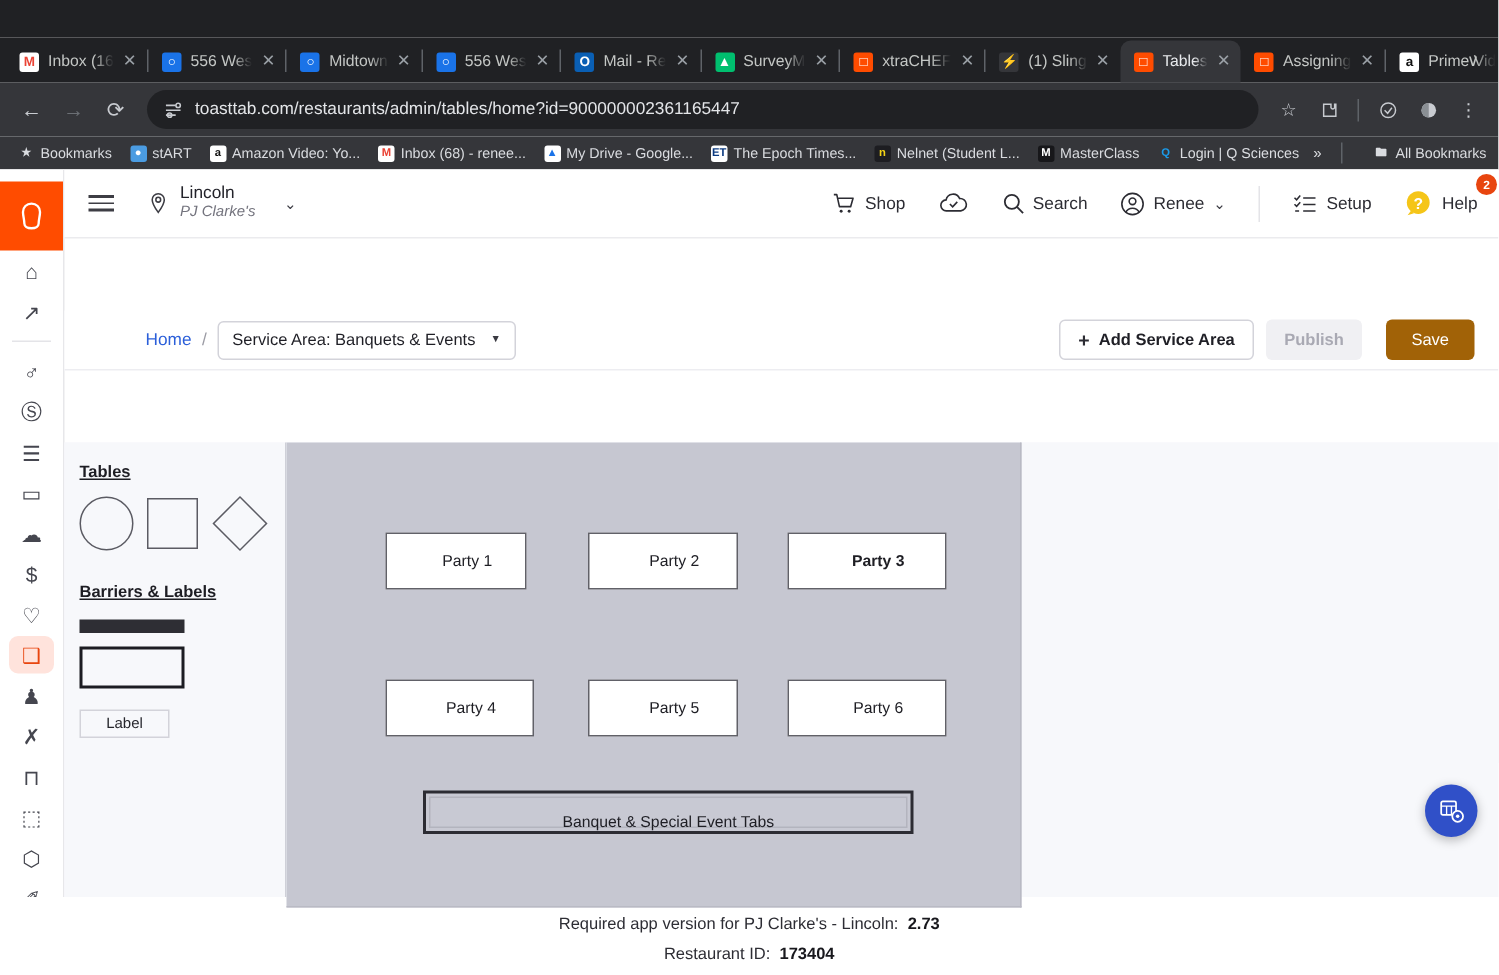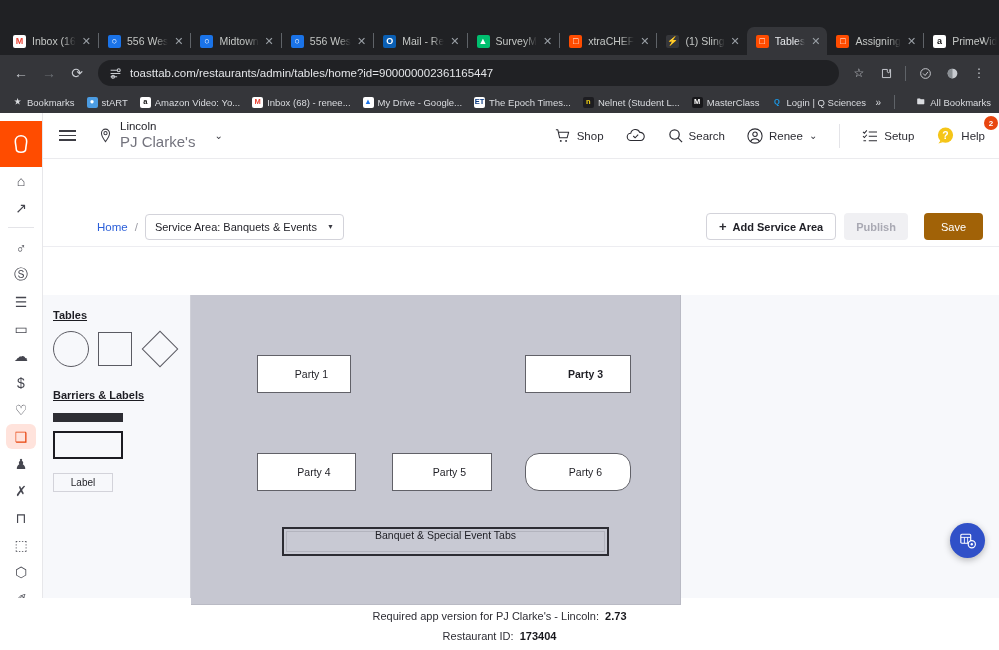--- a/index.html
+++ b/index.html
@@ -103,21 +103,21 @@
 
   .apphdr {
     height: 46px; background: #ffffff; border-bottom: 1px solid #ebebee;
     display: flex; align-items: center; padding: 0 14px 0 16px; flex: none;
   }
   .hamburger { display:flex; flex-direction:column; gap:3px; margin-right:22px; }
   .hamburger i { display:block; width:17px; height:1.6px; background:#3d3d44; }
   .loc { display:flex; align-items:center; gap:7px; }
   .loc-txt { line-height:1.15; }
   .loc-name { font-size:11.5px; color:#23232a; }
-  .loc-sub { font-size:15px; color:#73737d; }
+  .loc-sub { font-size:10px; color:#73737d;font-style:italic; }
   .hdr-spacer { flex: 1; }
   .hdr-item { display:flex; align-items:center; gap:6px; margin-left:22px;
     font-size:11.5px; color:#2c2c33; position:relative; }
   .hdr-sep { width:1px; height:24px; background:#e4e4e8; margin-left:22px; }
   .badge {
     position:absolute; top:-10px; right:-13px; background:#e8450f; color:#fff;
     font-size:8px; font-weight:bold; width:14px; height:14px; border-radius:50%;
     display:flex; align-items:center; justify-content:center;
   }
 
@@ -174,21 +174,21 @@
     position:absolute; left:0; top:0; width:490px; height:310px;
     background:#c6c7d1; border-right:1px solid #b9bac4; border-bottom:1px solid #b9bac4;
   }
   .tablebox {
     position:absolute; background:#ffffff; border:1.6px solid #616168;
     display:flex; align-items:center; justify-content:center;
     font-size:10.5px; color:#1e1e24;padding-left:15px;
   }
   .banquet {
     position:absolute; background:#c8c9d3; border:2.6px solid #2c2c33;
-    display:flex; align-items:flex-start; justify-content:center;
+    display:flex; align-items:flex-end; justify-content:center;
     font-size:10.5px; color:#1e1e24;
   }
   .banquet::after {
     content:''; position:absolute; inset:2px; border:1px solid #b3b4be;
   }
   .banquet span { position:relative; z-index:1; }
 
   .fab {
     position:absolute; right:14px; bottom:40px; width:35px; height:35px;
     border-radius:50%; background:#3050c8; display:flex; align-items:center;
@@ -525,30 +525,33 @@
           <div class="label-chip">
             <span>Label</span>
           </div>
         </div>
 
         <div class="canvaswrap">
           <div class="canvas" id="canvas">
               <div class="tablebox" style="left: 66px; top: 60px; width: 94px; height: 38px;">
                 <span>Party 1</span>
               </div>
+              <div class="tablebox" style="left: 201px; top: 60px; width: 100px; height: 38px;">
+                <span>Party 2</span>
+              </div>
               <div class="tablebox" style="left: 334px; top: 60px; width: 106px; height: 38px; font-weight: bold;">
                 <span>Party 3</span>
               </div>
               <div class="tablebox" style="left: 66px; top: 158px; width: 99px; height: 38px;">
                 <span>Party 4</span>
               </div>
               <div class="tablebox" style="left: 201px; top: 158px; width: 100px; height: 38px;">
                 <span>Party 5</span>
               </div>
-              <div class="tablebox" style="left: 334px; top: 158px; width: 106px; height: 38px; border-radius: 14px;">
+              <div class="tablebox" style="left: 334px; top: 158px; width: 106px; height: 38px;">
                 <span>Party 6</span>
               </div>
               <div class="banquet" style="left: 91px; top: 232px; width: 327px; height: 29px;">
                 <span>Banquet &amp; Special Event Tabs</span>
               </div>
             </div>
           <div class="fab">
             <svg width="18" height="18" viewBox="0 0 20 20">
               <rect x="2" y="2.5" width="11" height="10" rx="1.2" fill="none" stroke="#ffffff" stroke-width="1.3"></rect>
               <path d="M2 6h11M6 6v6.5M9.6 6v6.5" stroke="#ffffff" stroke-width="1"></path>

